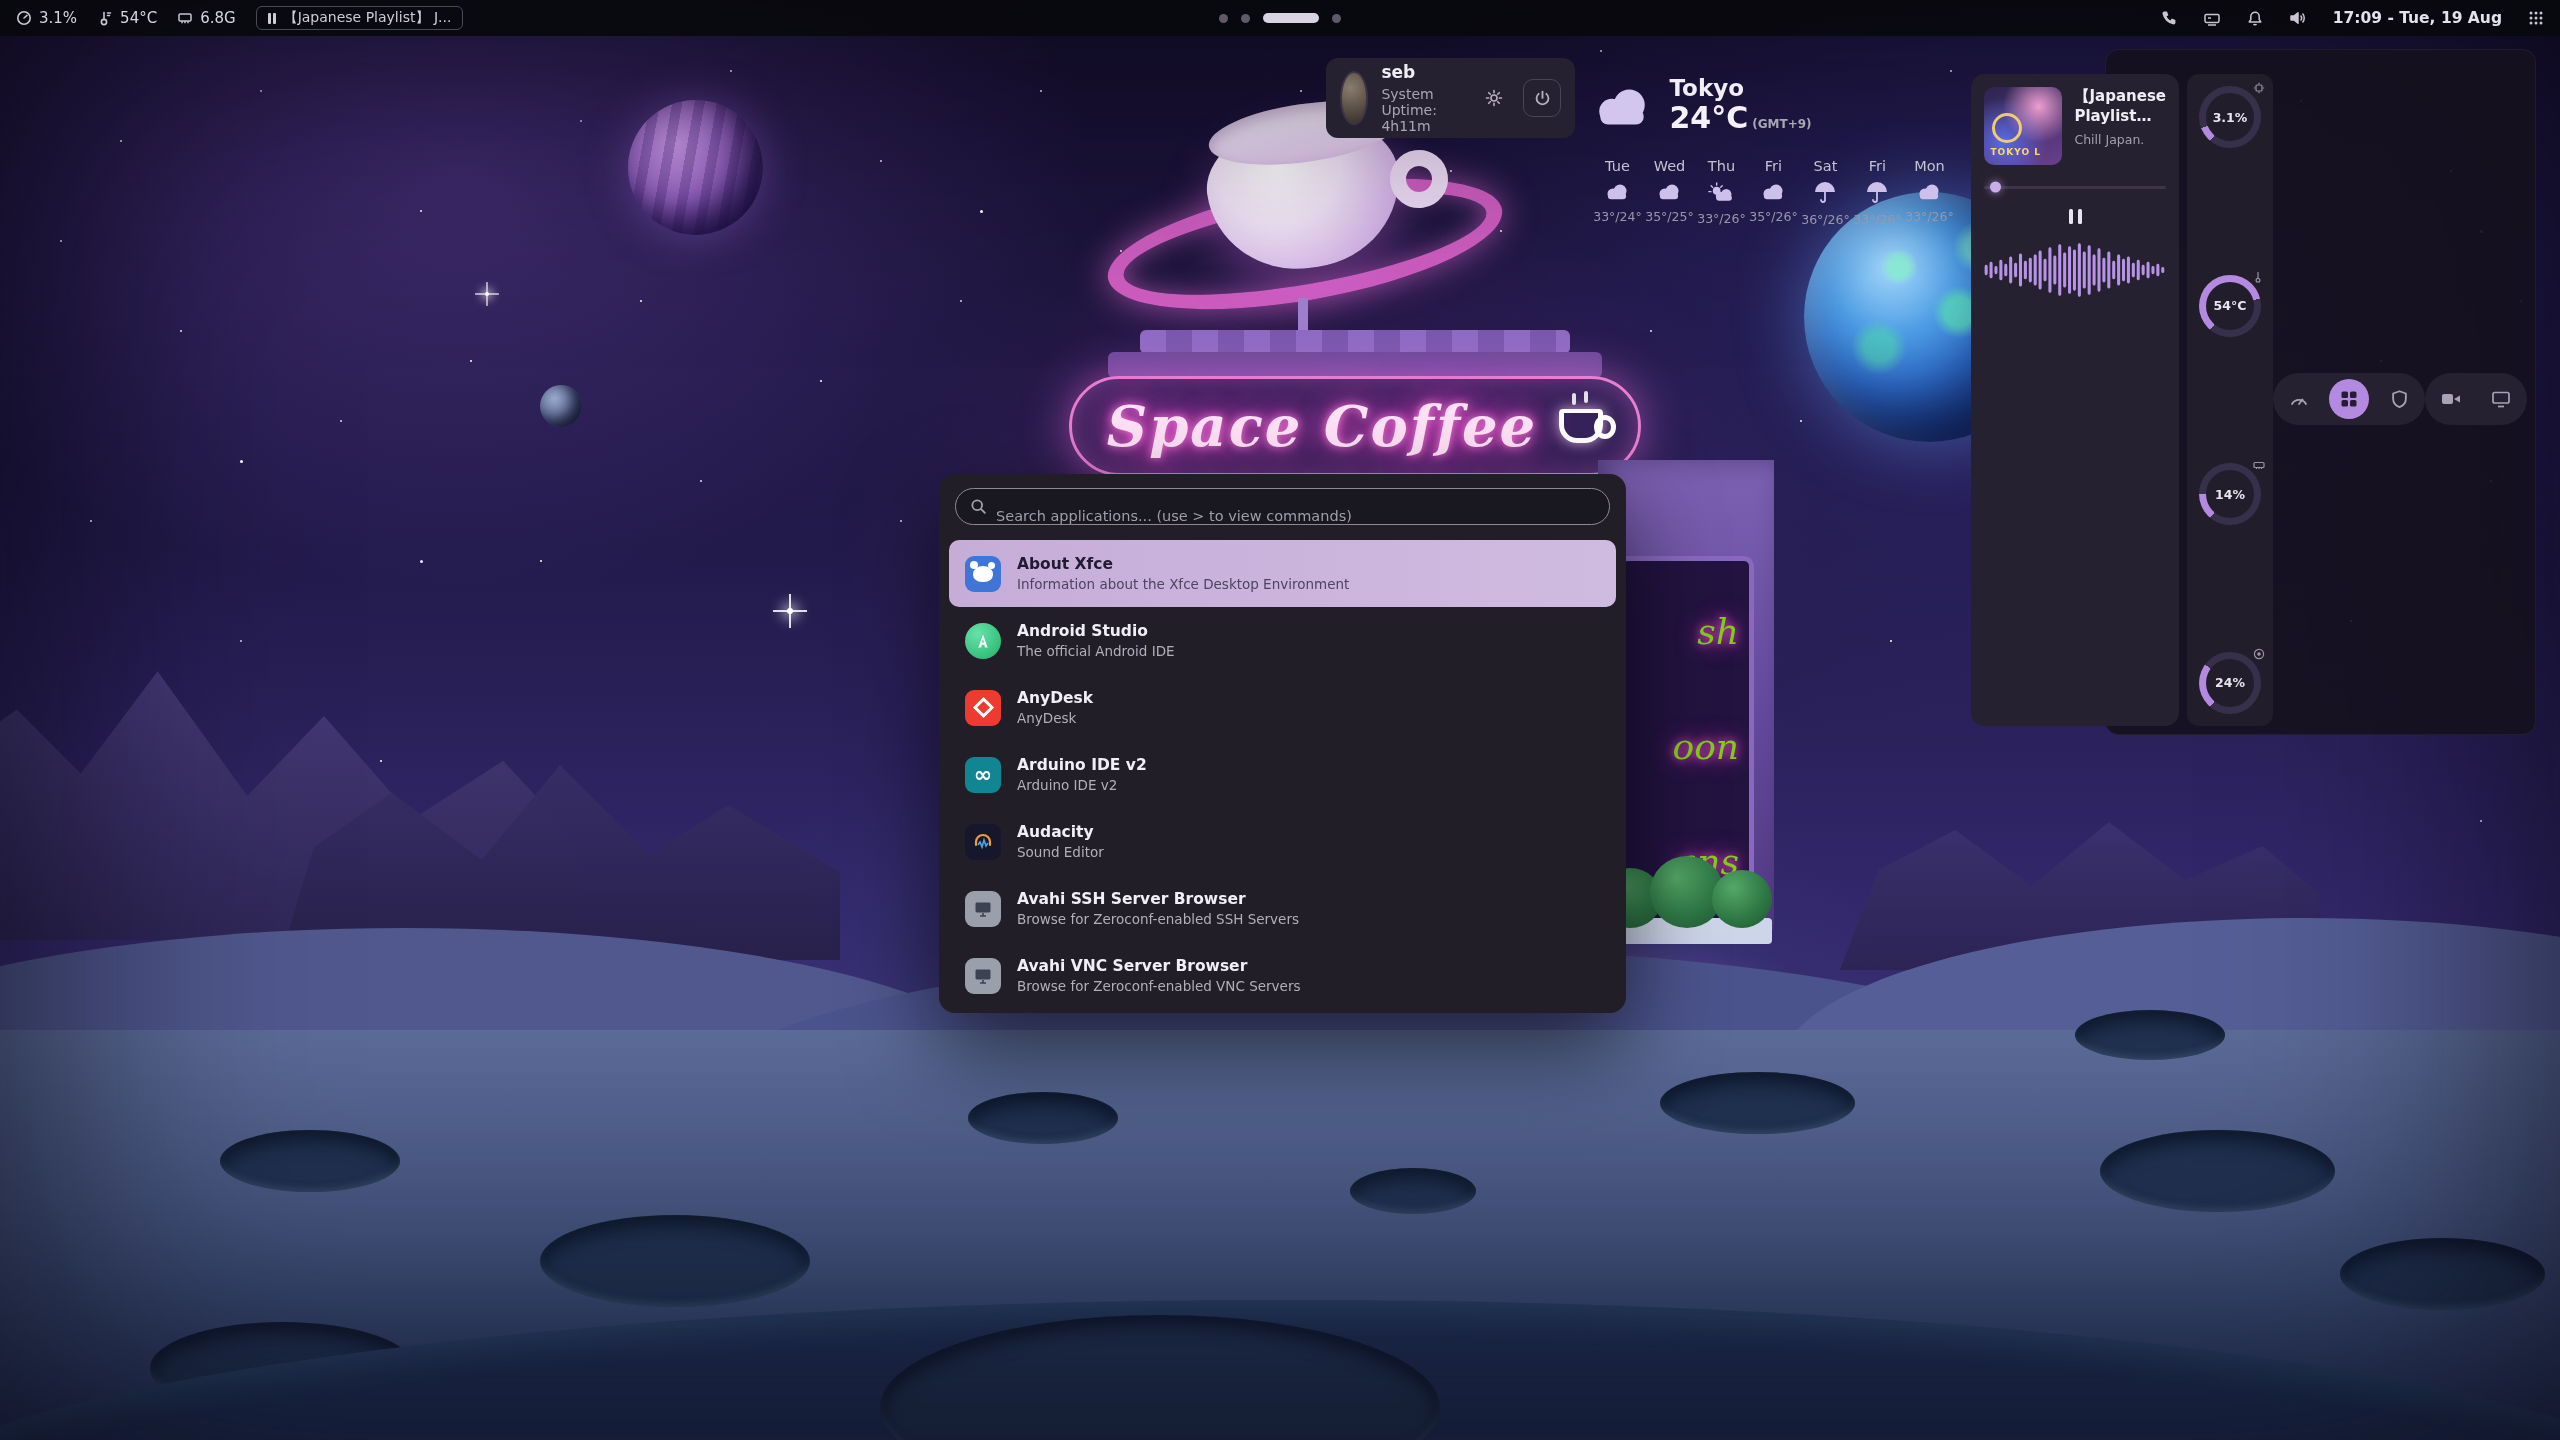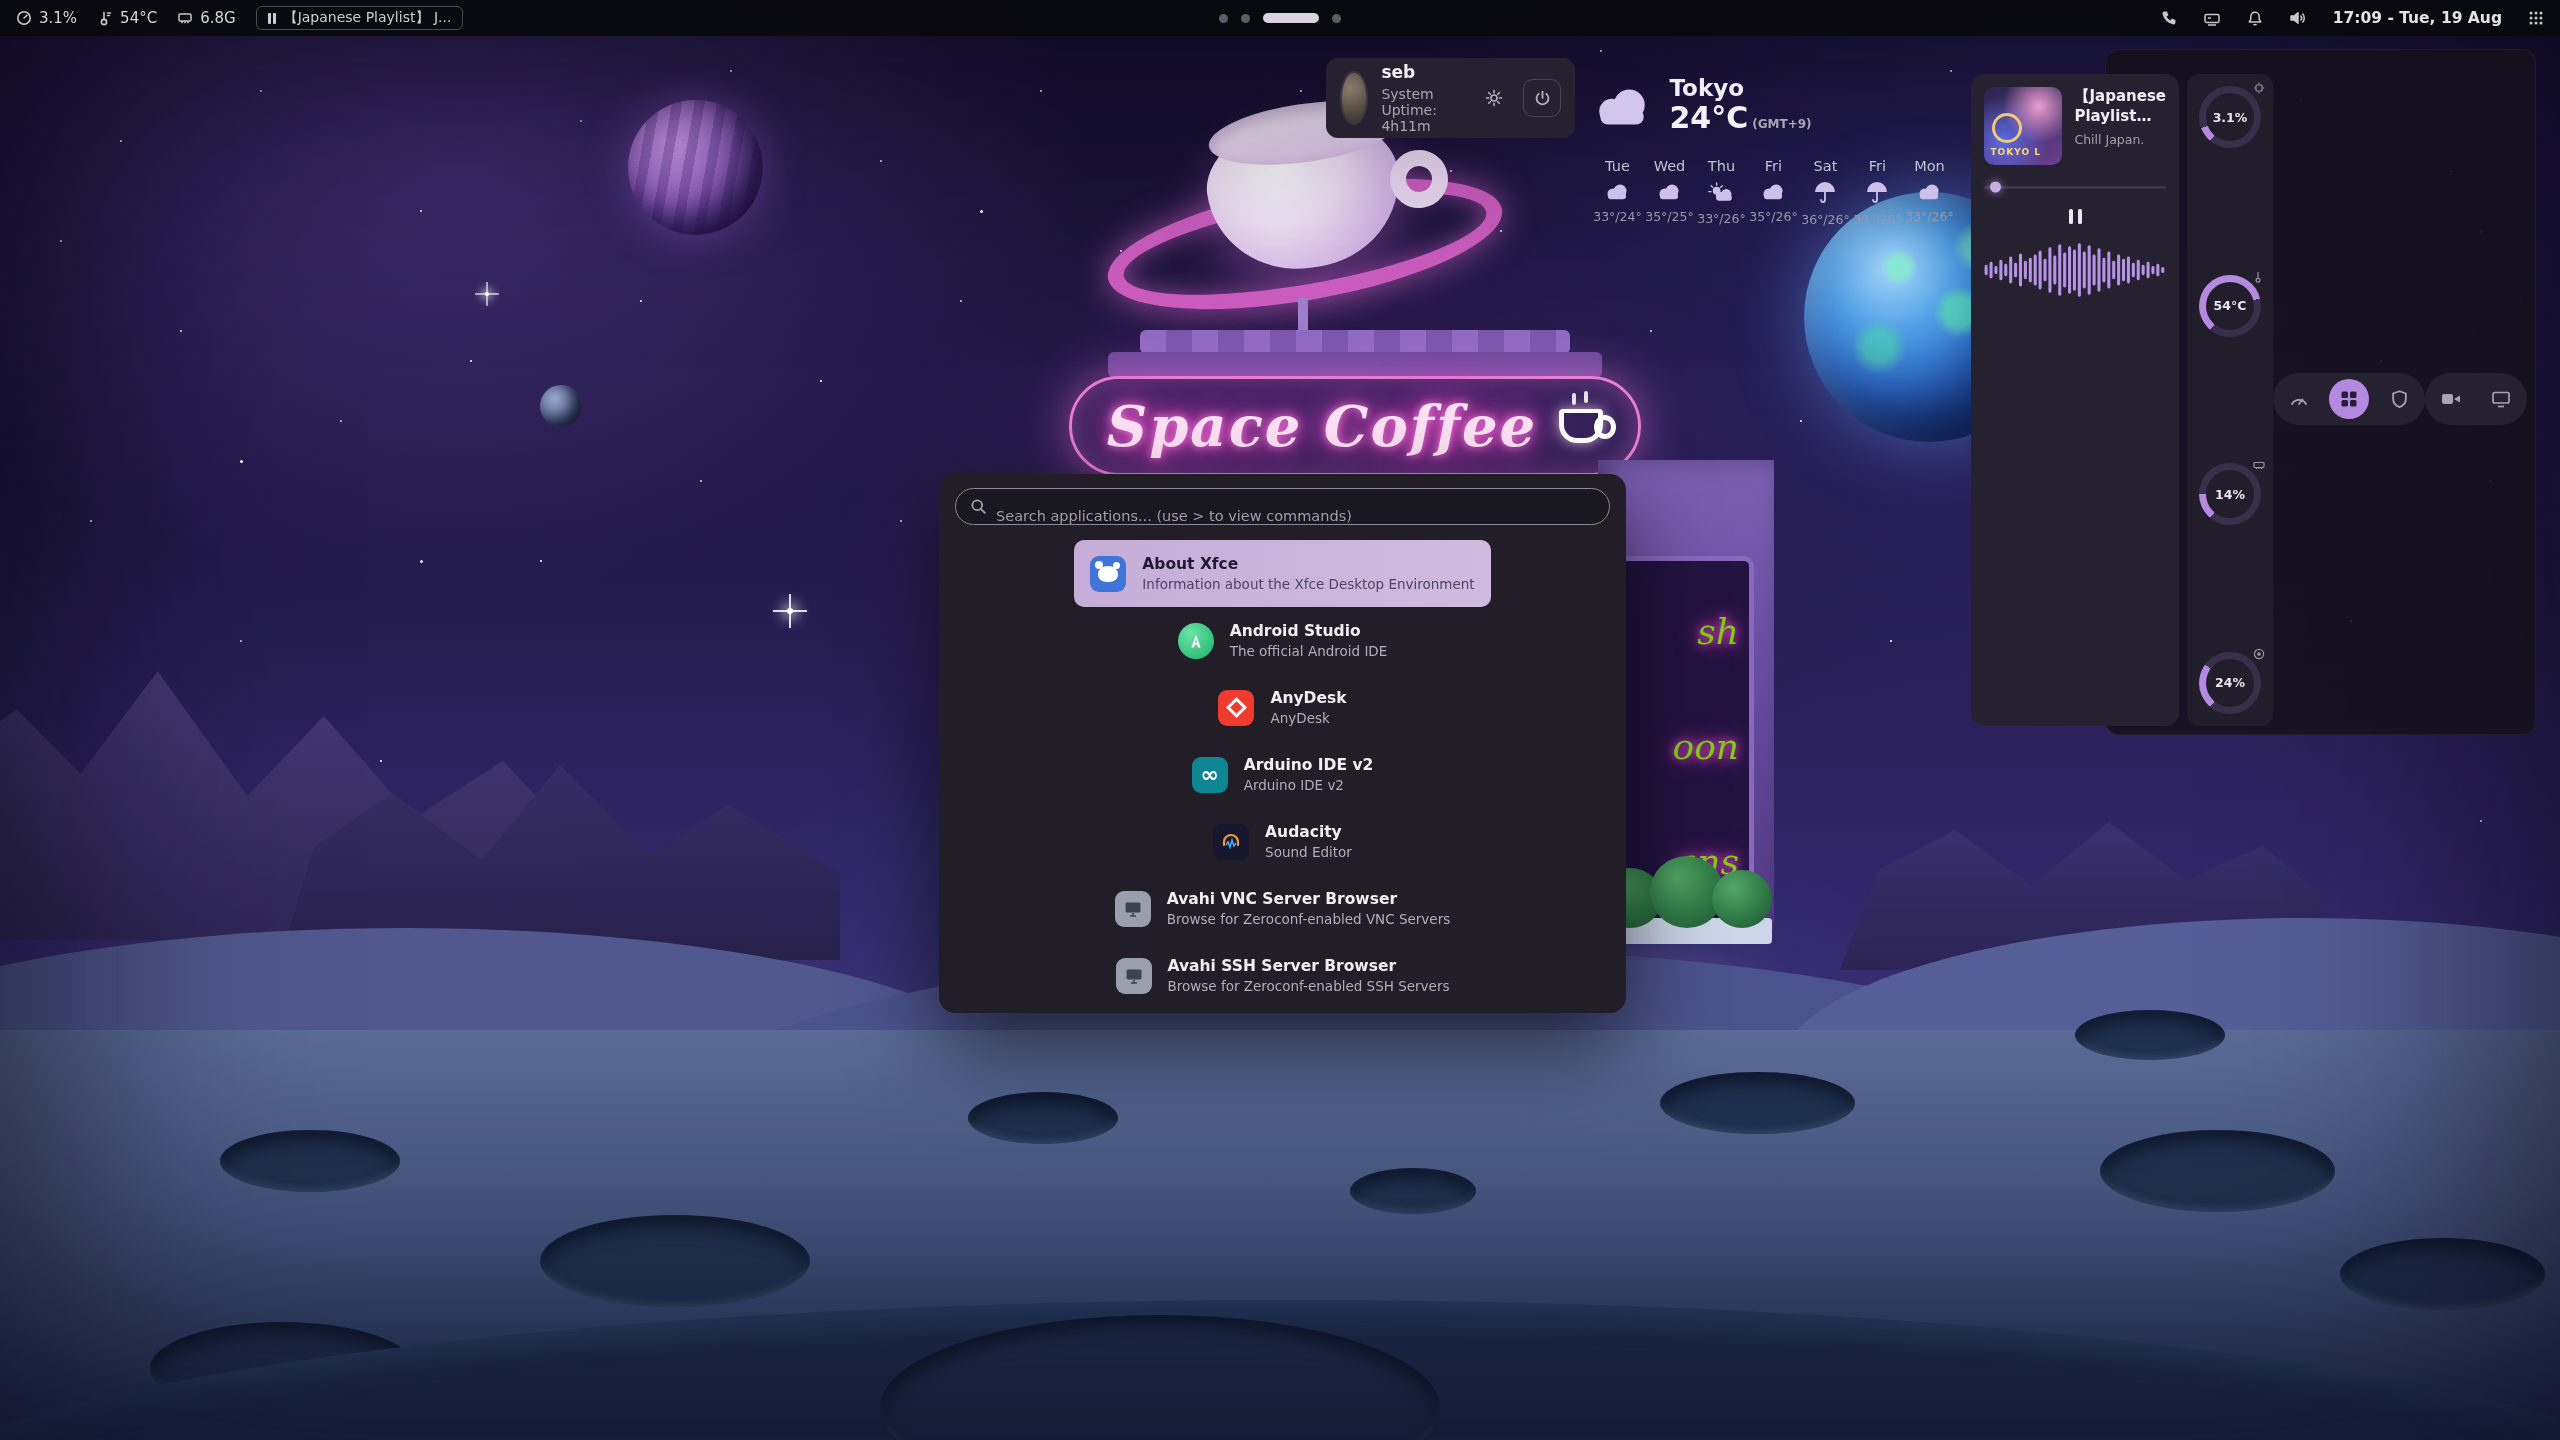--- a/index.html
+++ b/index.html
@@ -142,21 +142,21 @@
 
   
   .launcher { position:absolute; left:939px; top:474px; width:687px; height:539px; z-index:20;
     background:#211e27; border-radius:16px; box-shadow:0 34px 90px rgba(0,0,0,.6);
     padding:14px 0 10px; }
   .searchbox { margin:0 16px; height:37px; border:1px solid #8d8a96; border-radius:19px;
     background:rgba(12,12,17,.35); display:flex; align-items:center; padding:0 14px; gap:9px; }
   .searchbox input { flex:1; background:transparent; border:none; outline:none;
     color:#d7d4dd; font-size:14.5px; font-family:inherit;margin-top:18px; }
   .searchbox input::placeholder { color:#a19eac; }
-  .results { margin-top:15px; display:flex; flex-direction:column;align-items:center; }
+  .results { margin-top:15px; display:flex; flex-direction:column; }
   .row { height:67px; display:flex; align-items:center; gap:16px; padding:0 16px; margin:0 10px; border-radius:10px; }
   .row .texts { display:flex; flex-direction:column; gap:3px; min-width:0; }
   .row .name { font-size:15.5px; font-weight:700; color:#f1eff5; }
   .row .desc { font-size:13.5px; color:#b2afbc; }
   .row.selected { background:linear-gradient(90deg,#c5add8,#d0bbe0); }
   .row.selected .name { color:#221a33; }
   .row.selected .desc { color:#4d4462; }
   .app-icon { flex:0 0 36px; width:36px; height:36px; border-radius:9px;
     display:flex; align-items:center; justify-content:center; color:#fff; overflow:hidden; }
   .ic-xfce { background:#3f74d8; }
@@ -455,34 +455,34 @@
       </span>
     </div>
     <div class="row">
       <span class="app-icon ic-avahi">
         <svg width="20" height="18" viewBox="0 0 20 18" fill="none">
             <rect x="2.5" y="2.5" width="15" height="10" rx="1.4" fill="#3c4250"></rect>
             <path d="M7 16h6M10 13v3" stroke="#3c4250" stroke-width="1.6"></path>
           </svg>
       </span>
       <span class="texts">
-        <span class="name">Avahi VNC Server Browser</span>
-        <span class="desc">Browse for Zeroconf-enabled VNC Servers</span>
+        <span class="name">Avahi SSH Server Browser</span>
+        <span class="desc">Browse for Zeroconf-enabled SSH Servers</span>
       </span>
     </div>
     <div class="row">
       <span class="app-icon ic-avahi">
         <svg width="20" height="18" viewBox="0 0 20 18" fill="none">
             <rect x="2.5" y="2.5" width="15" height="10" rx="1.4" fill="#3c4250"></rect>
             <path d="M7 16h6M10 13v3" stroke="#3c4250" stroke-width="1.6"></path>
           </svg>
       </span>
       <span class="texts">
-        <span class="name">Avahi SSH Server Browser</span>
-        <span class="desc">Browse for Zeroconf-enabled SSH Servers</span>
+        <span class="name">Avahi VNC Server Browser</span>
+        <span class="desc">Browse for Zeroconf-enabled VNC Servers</span>
       </span>
     </div>
   </div>
 </div>
 
 <aside class="panel">
 
   <div class="user-card">
     <span class="avatar"></span>
     <span class="user-texts">

